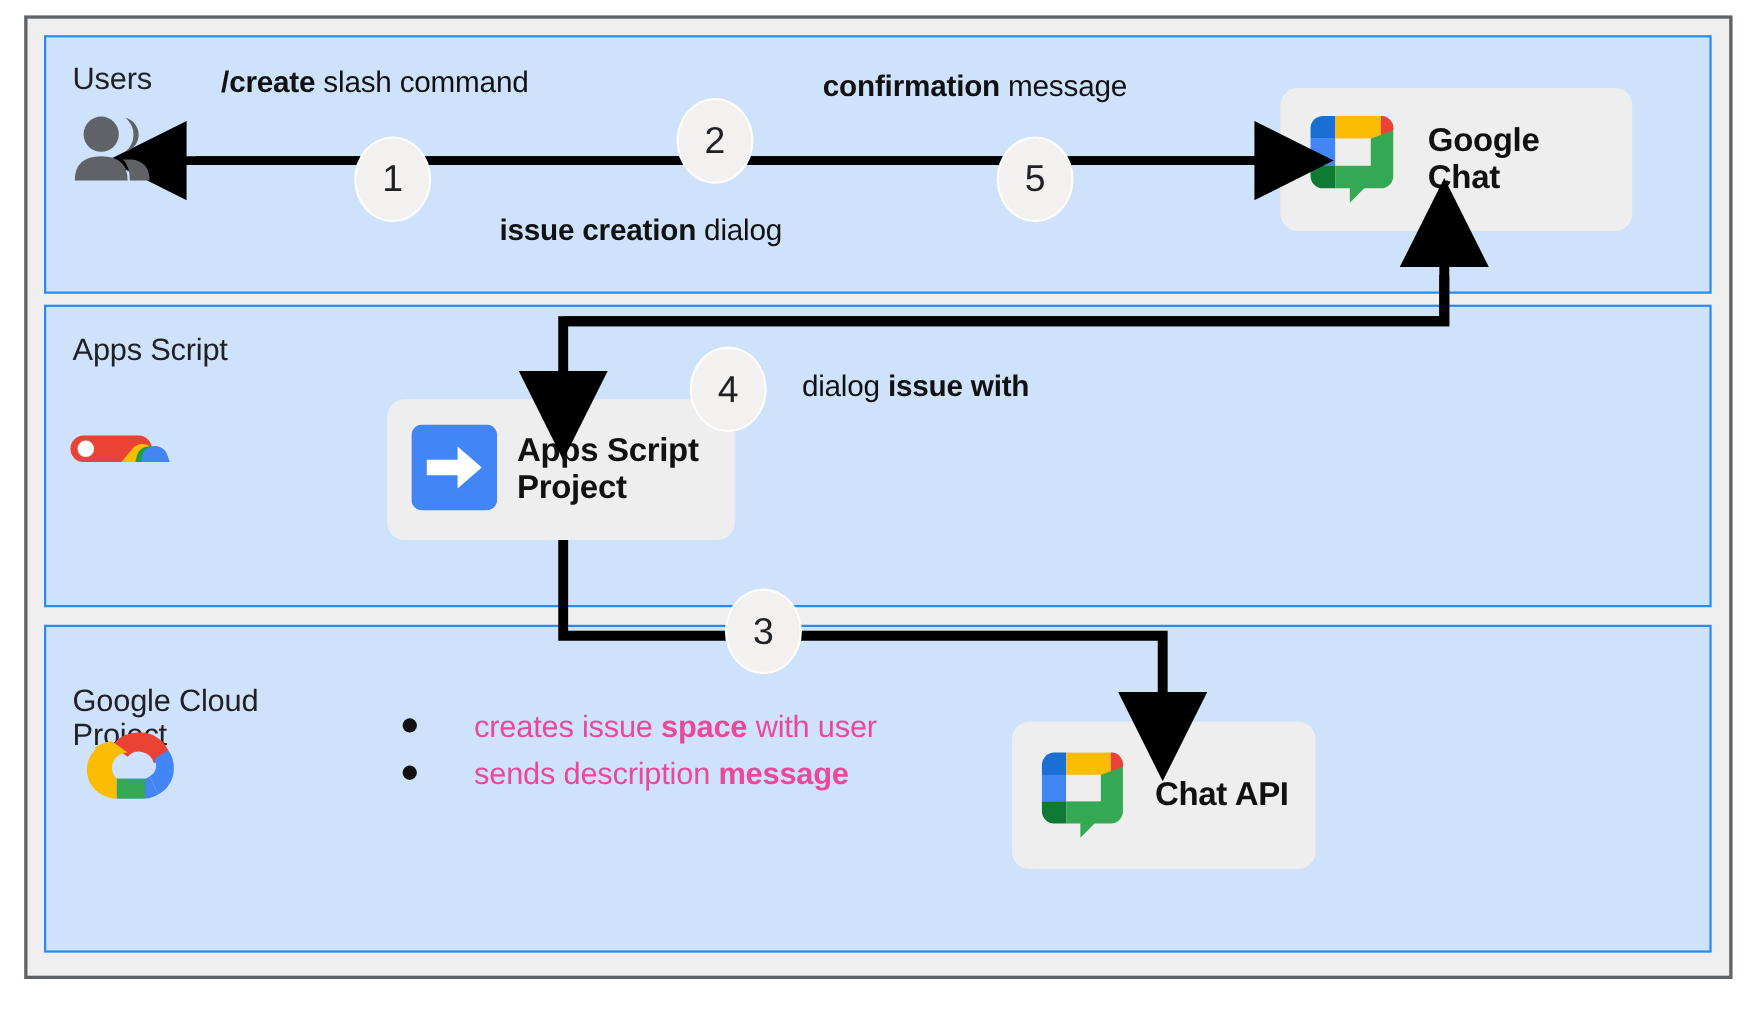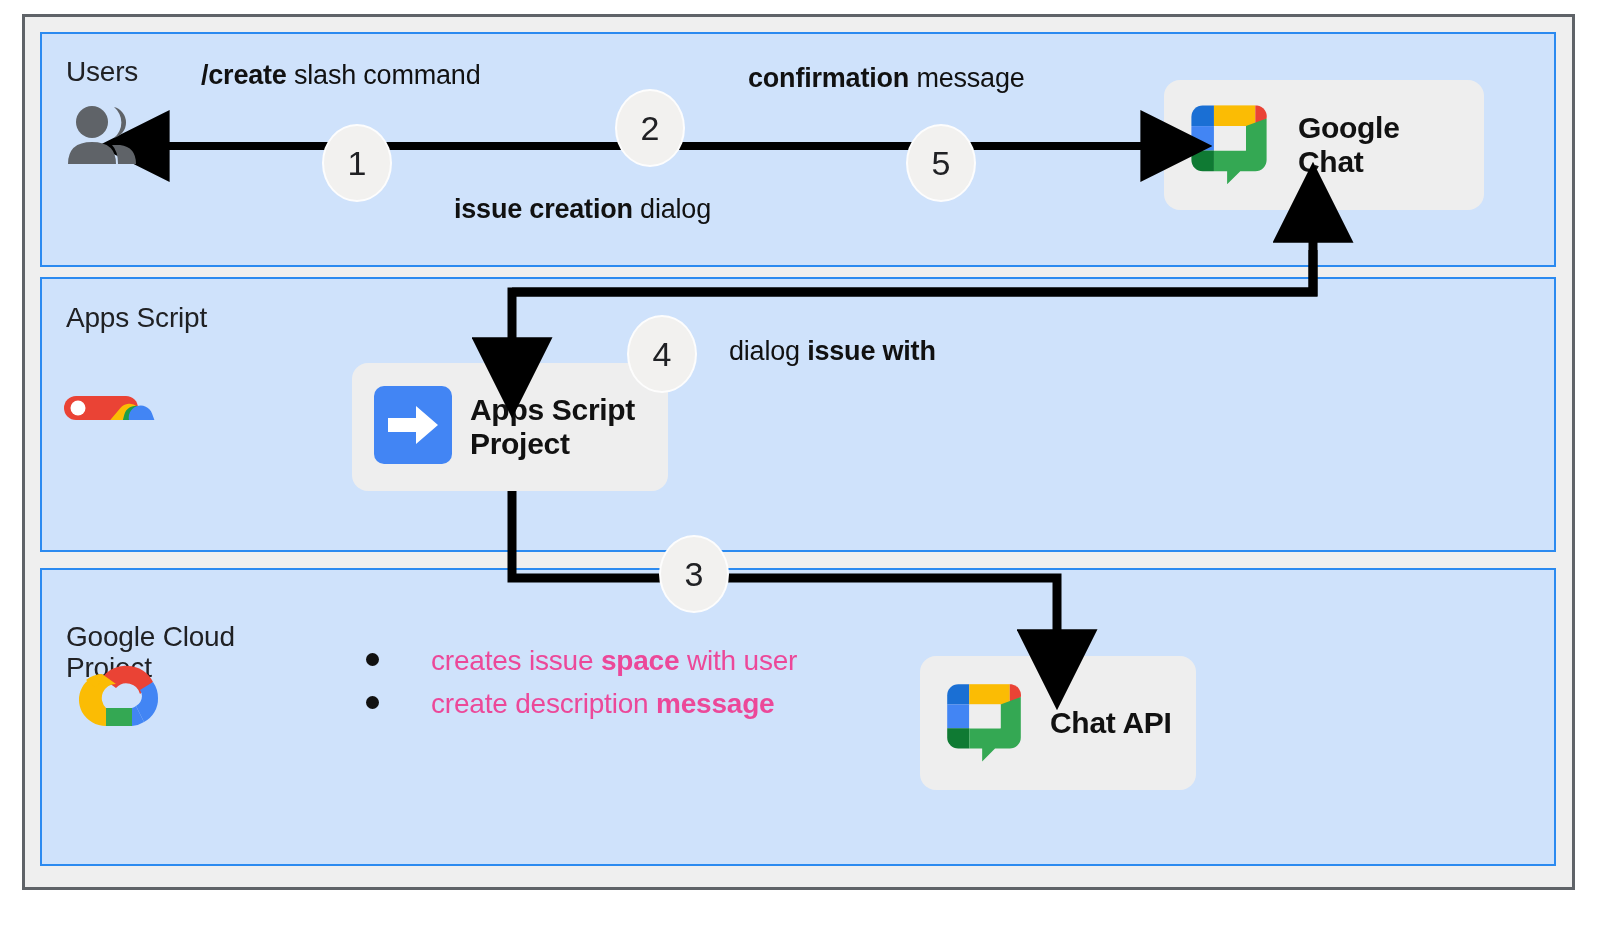--- a/index.html
+++ b/index.html
@@ -177,21 +177,21 @@
     </svg>
   </div>
 
   <div class="bullets" style="left:366px;top:645px;">
     <div class="bullet-row">
       <span class="bullet-dot"></span>
       <span class="bullet-text"><span>creates issue </span><b>space</b><span> with user</span></span>
     </div>
     <div class="bullet-row">
       <span class="bullet-dot"></span>
-      <span class="bullet-text"><span>create description </span><b>message</b><span></span></span>
+      <span class="bullet-text"><span>sends description </span><b>message</b><span></span></span>
     </div>
   </div>
 
   <div class="card" id="card-chatapi" style="left:920px;top:656px;width:276px;height:134px;padding-left:18px;text-align:right;">
     <span class="ico">
       <svg width="92" height="92" viewBox="0 0 100 100">
         <path d="M10 22 a12 12 0 0 1 12 -12 h12 v22 h-24 z" fill="#1a6fd4"></path>
         <rect x="10" y="32" width="24" height="26" fill="#4285f4"></rect>
         <path d="M10 58 h24 v22 h-12 a12 12 0 0 1 -12 -12 z" fill="#0f7a33"></path>
         <rect x="34" y="10" width="44" height="22" fill="#fbbc04"></rect>

